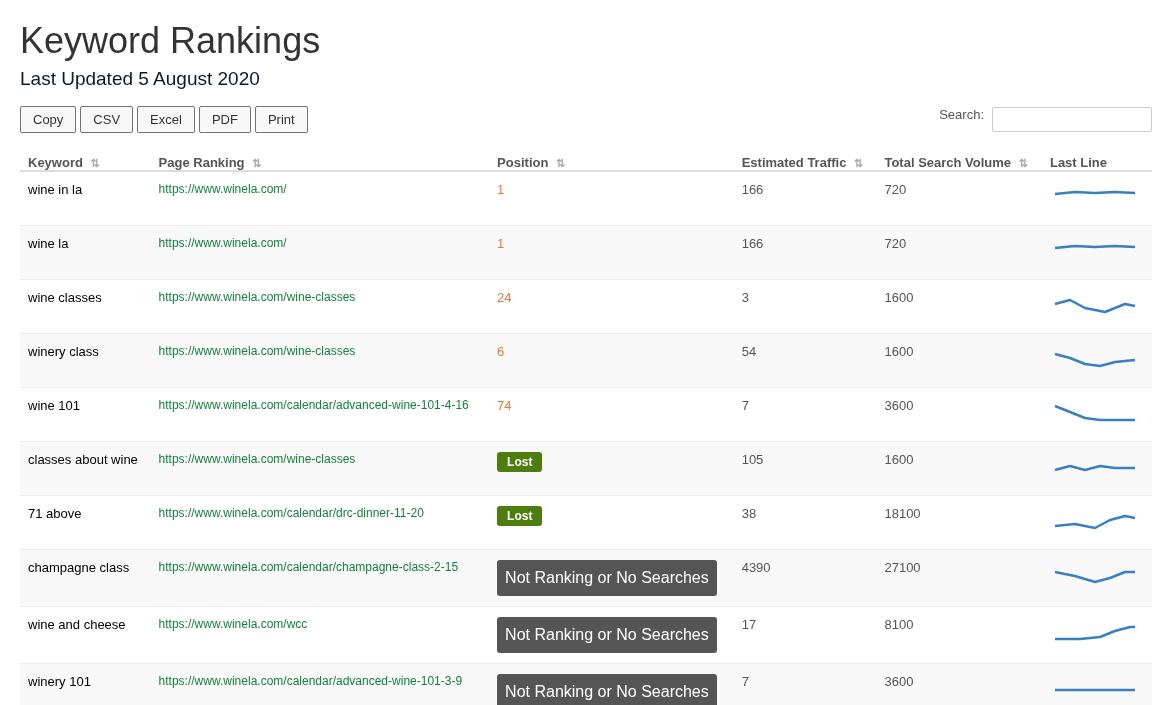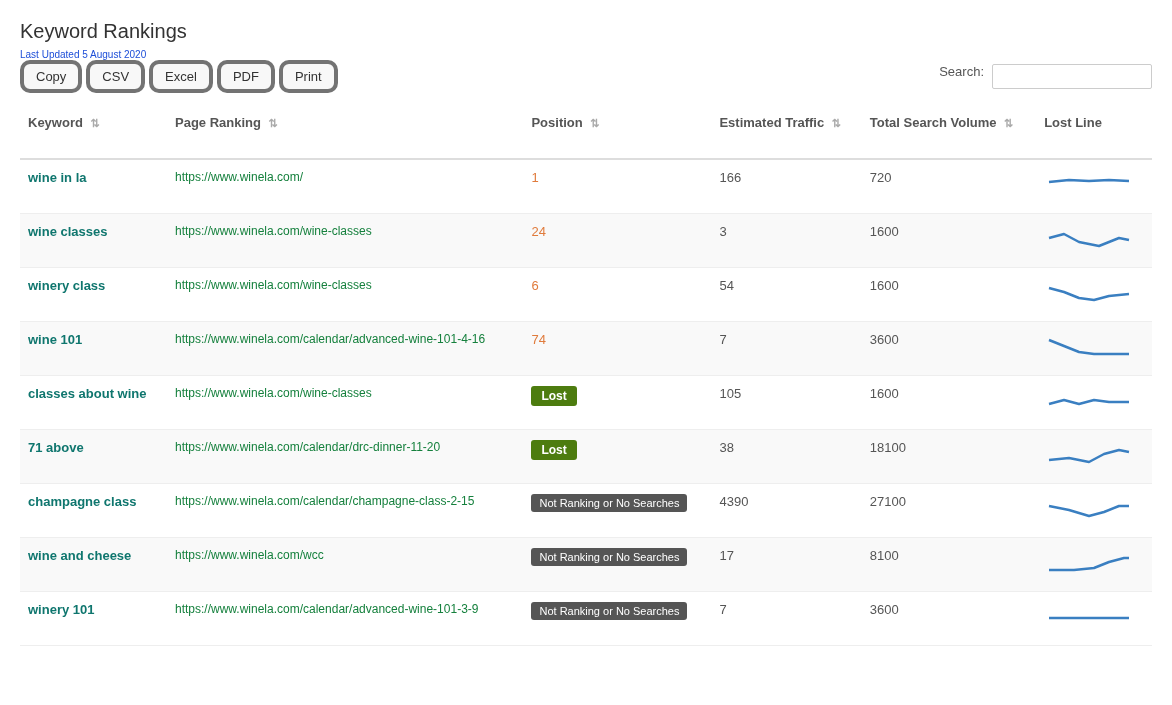--- a/index.html
+++ b/index.html
@@ -1,71 +1,71 @@
 <!DOCTYPE html>
 <html><head>
   <meta charset="utf-8">
   <style>
     * { box-sizing: border-box; margin: 0; padding: 0; }
     body { font-family: Arial, sans-serif; background: #fff; color: #333; padding: 20px; font-size: 14px; }
-    h1 { font-size: 20px; font-weight: normal; color: #333; margin-bottom: 6px; }
-    .last-updated { color: #1d4ed8; font-size: 10px; }
+    h1 { font-size: 36px; font-weight: normal; color: #333; margin-bottom: 6px; }
+    .last-updated { color: #0f172a; font-size: 19px; margin-bottom: 16px; }
     .toolbar { display: flex; align-items: center; justify-content: space-between; margin-bottom: 12px; }
     .toolbar-left { display: flex; gap: 4px; }
     .toolbar-btn {
       padding: 5px 12px;
-      border: 4px solid #737373;
+      border: 1px solid #737373;
       background: #f8f8f8;
       cursor: pointer;
       font-size: 13px;
-      border-radius: 10px;
+      border-radius: 2px;
       color: #333;
     }
     .search-area { display: flex; align-items: flex-start; gap: 8px; }
     .search-label { font-size: 13px; color: #555; }
     .search-input {
       border: 1px solid #ccc;
       padding: 4px 8px;
       font-size: 13px;
       border-radius: 2px;
       width: 160px;
       outline: none;
     }
     table { width: 100%; border-collapse: collapse; font-size: 13px; }
     thead tr { border-bottom: 2px solid #ddd; }
     thead th {
       text-align: left;
-      padding: 10px 8px 28px 8px;
+      padding: 10px 8px 0 8px;
       color: #555;
       font-weight: bold;
       vertical-align: bottom;
       white-space: nowrap;
     }
     thead th .sort-icon { color: #aaa; font-size: 11px; margin-left: 4px; }
     tbody tr { border-bottom: 1px solid #eee; }
     tbody tr:nth-child(even) { background: #f9f9f9; }
     tbody td { padding: 10px 8px; vertical-align: top; color: #555; }
-    tbody td.keyword { color: #0f766e; font-weight: bold; }
+    tbody td.keyword { color: #000000; font-weight: normal; }
     tbody td.page-url { color: #15803d; font-size: 12px; }
     .badge-lost {
       display: inline-block;
       background: #4d7c0f;
       color: #fff;
       padding: 3px 10px;
       border-radius: 3px;
       font-size: 12px;
       font-weight: bold;
     }
     .badge-not-ranking {
       display: inline-block;
       background: #555;
       color: #fff;
-      padding: 3px 8px;
+      padding: 9px 8px;
       border-radius: 3px;
-      font-size: 11px;
+      font-size: 16px;
       white-space: nowrap;
     }
     svg.trend { width: 90px; height: 30px; }
   </style>
 </head>
 <body>
 
 <h1>Keyword Rankings</h1>
 <div class="last-updated">Last Updated 5 August 2020</div>
 
@@ -86,36 +86,46 @@
 
 <table>
   <thead>
     <tr>
 
     <th>Keyword <span class="sort-icon">⇅</span></th>
         <th>Page Ranking <span class="sort-icon">⇅</span></th>
         <th>Position <span class="sort-icon">⇅</span></th>
         <th>Estimated Traffic <span class="sort-icon">⇅</span></th>
         <th>Total Search Volume <span class="sort-icon">⇅</span></th>
-        <th>Lost Line</th>
+        <th>Last Line</th>
       </tr>
   </thead>
   <tbody>
 
   <tr>
         <td class="keyword">wine in la</td>
         <td class="page-url">https://www.winela.com/</td>
         <td style="color: rgb(224, 123, 60);">1</td>
         <td>166</td>
         <td>720</td>
         <td><svg class="trend" viewBox="0 0 90 30">
             <polyline points="5,12 25,10 45,11 65,10 85,11" fill="none" stroke="#3a7fc1" stroke-width="2.5" stroke-linejoin="round"></polyline>
           </svg></td>
       </tr>
       <tr>
+        <td class="keyword">wine la</td>
+        <td class="page-url">https://www.winela.com/</td>
+        <td style="color: rgb(224, 123, 60);">1</td>
+        <td>166</td>
+        <td>720</td>
+        <td><svg class="trend" viewBox="0 0 90 30">
+            <polyline points="5,12 25,10 45,11 65,10 85,11" fill="none" stroke="#3a7fc1" stroke-width="2.5" stroke-linejoin="round"></polyline>
+          </svg></td>
+      </tr>
+      <tr>
         <td class="keyword">wine classes</td>
         <td class="page-url">https://www.winela.com/wine-classes</td>
         <td style="color: rgb(224, 123, 60);">24</td>
         <td>3</td>
         <td>1600</td>
         <td><svg class="trend" viewBox="0 0 90 30">
             <polyline points="5,14 20,10 35,18 55,22 75,14 85,16" fill="none" stroke="#3a7fc1" stroke-width="2.5" stroke-linejoin="round"></polyline>
           </svg></td>
       </tr>
       <tr>

